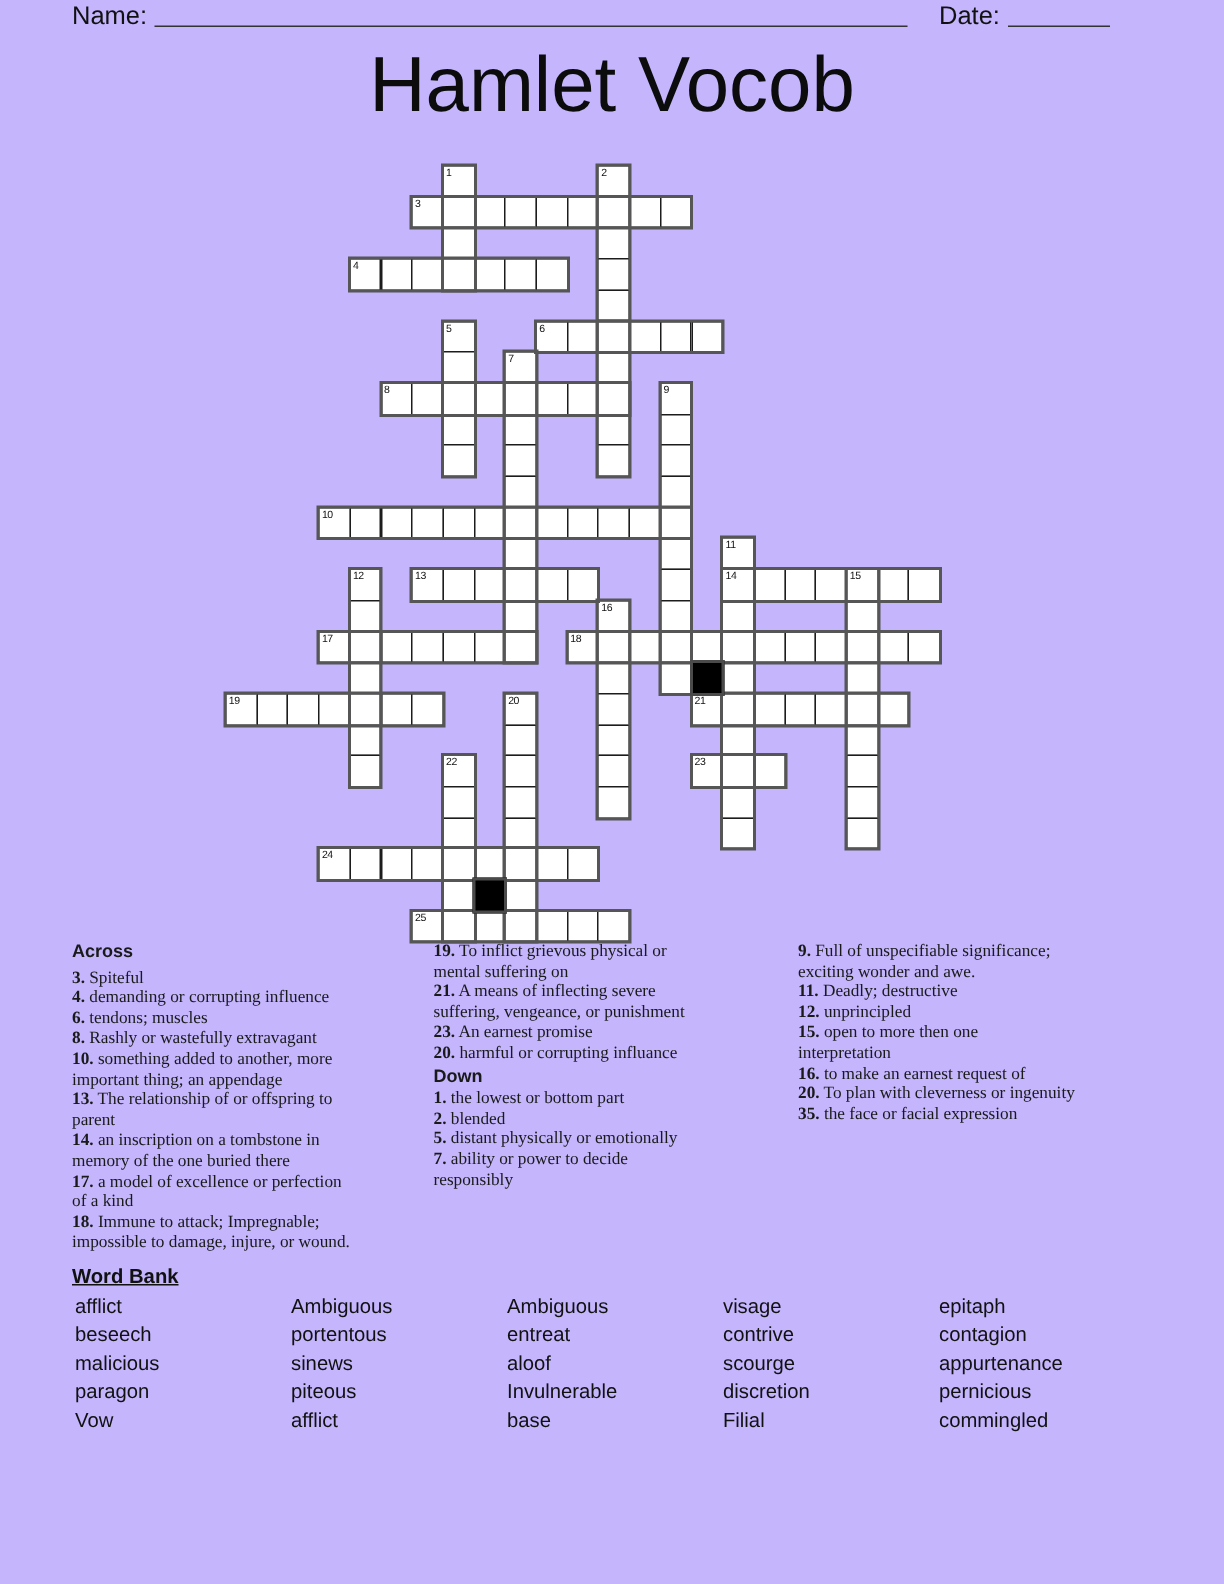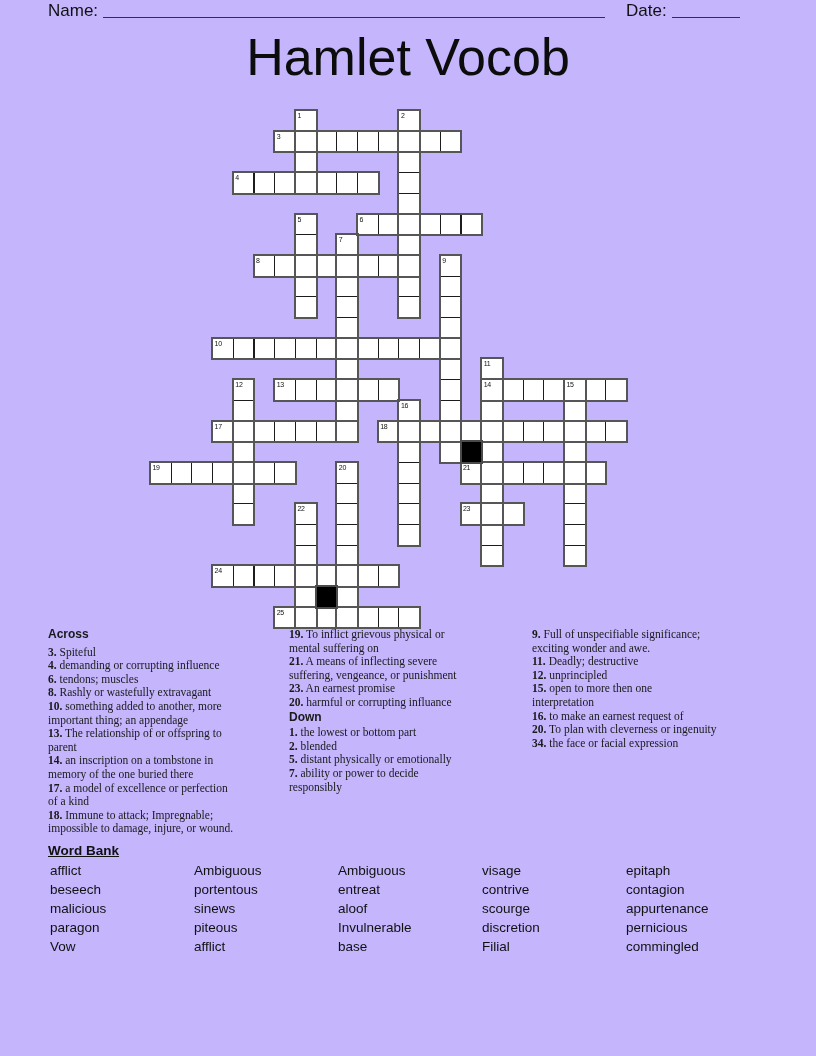--- a/index.html
+++ b/index.html
@@ -310,21 +310,21 @@
     </div>
   <div class="clue-col" id="clue-col-3">
       <div class="clue"><b>9.</b> Full of unspecifiable significance;
 exciting wonder and awe.</div>
       <div class="clue"><b>11.</b> Deadly; destructive</div>
       <div class="clue"><b>12.</b> unprincipled</div>
       <div class="clue"><b>15.</b> open to more then one
 interpretation</div>
       <div class="clue"><b>16.</b> to make an earnest request of</div>
       <div class="clue"><b>20.</b> To plan with cleverness or ingenuity</div>
-      <div class="clue"><b>34.</b> the face or facial expression</div>
+      <div class="clue"><b>35.</b> the face or facial expression</div>
     </div>
 
   <div class="wb-header">Word Bank</div>
   <div class="wb-grid" id="wb">
       <div class="wb-item">afflict</div>
       <div class="wb-item">beseech</div>
       <div class="wb-item">malicious</div>
       <div class="wb-item">paragon</div>
       <div class="wb-item">Vow</div>
       <div class="wb-item">Ambiguous</div>

